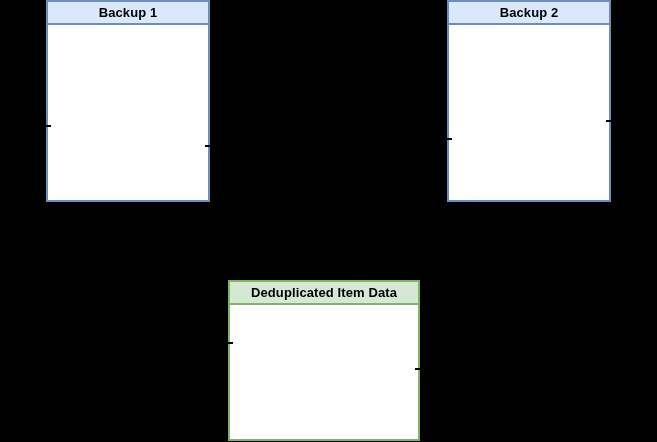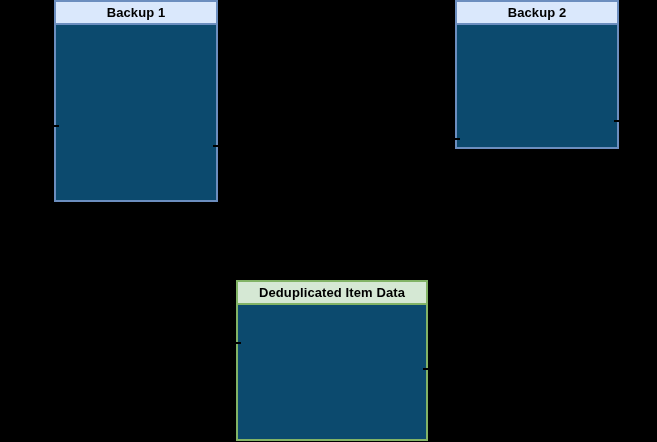--- a/index.html
+++ b/index.html
@@ -12,22 +12,21 @@
     width: 657px;
     height: 442px;
     background: #000000;
     overflow: hidden;
     font-family: "Liberation Sans", sans-serif;
   }
   .node {
     position: absolute;
     box-sizing: border-box;
     border: 2px solid;
-    background: #0c4a6e;
-    margin-left: 8px;
+    background: #ffffff;
   }
   .node-header {
     box-sizing: border-box;
     height: 23px;
     border-bottom: 2px solid;
     display: flex;
     align-items: center;
     justify-content: center;
     font-size: 13px;
     font-weight: bold;
@@ -39,21 +38,21 @@
   }
   
   .node.blue { border-color: #6c8ebf; }
   .node.blue .node-header { background: #dae8fc; border-bottom-color: #6c8ebf; }
   
   .node.green { border-color: #82b366; }
   .node.green .node-header { background: #d5e8d4; border-bottom-color: #82b366; justify-content: center; }
 
   
   .node-backup1 { left: 46px;  top: 0px;   width: 164px; height: 202px; }
-  .node-backup2 { left: 447px; top: 0px;   width: 164px; height: 149px; text-align: right; }
+  .node-backup2 { left: 447px; top: 0px;   width: 164px; height: 202px; text-align: right; }
   .node-dedup   { left: 228px; top: 280px; width: 192px; height: 161px; }
 
   
   .stub {
     position: absolute;
     width: 6px;
     height: 2px;
     background: #000000;
   }
   .stub.left  { left: -3px; }

